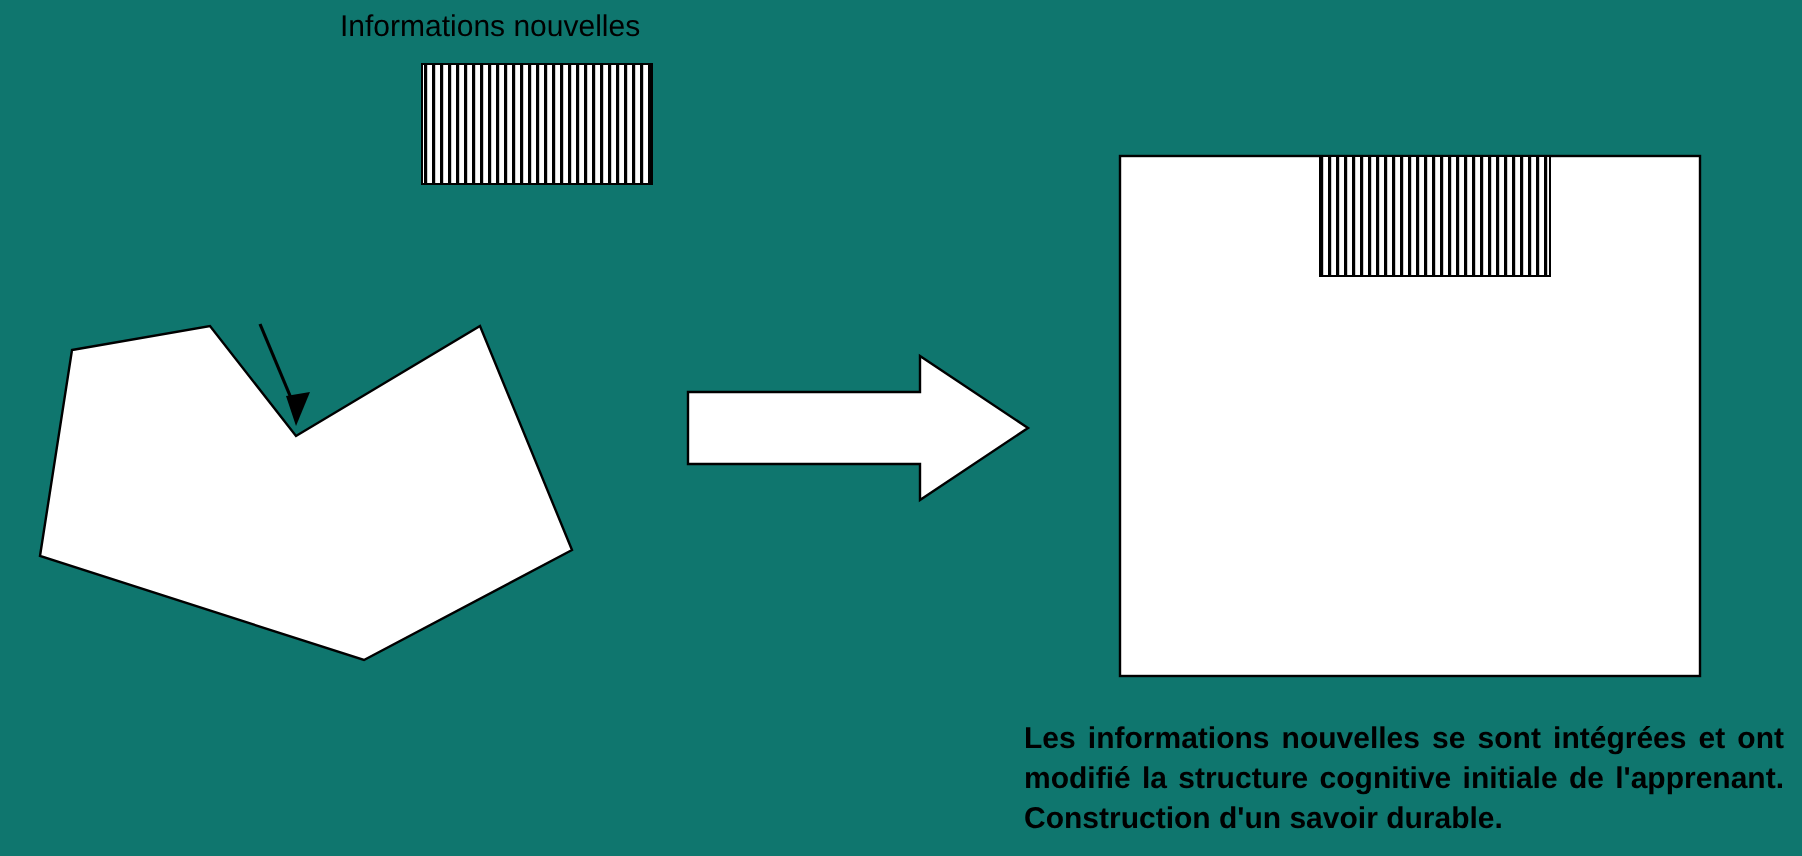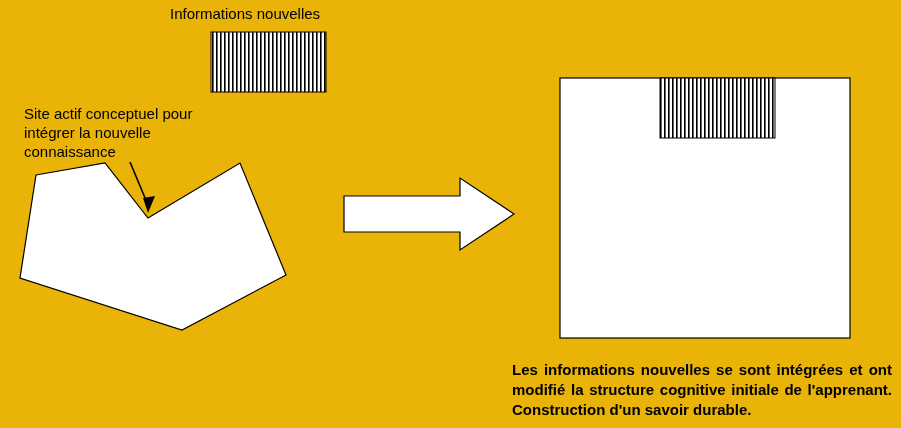--- a/index.html
+++ b/index.html
@@ -9,21 +9,21 @@
   }
   body {
     font-family: "Liberation Sans", sans-serif;
     color: #000000;
   }
   #canvas {
     position: relative;
     width: 901px;
     height: 428px;
     overflow: hidden;
-    background: #eab308;
+    background: #0f766e;
   }
   .lbl {
     position: absolute;
     font-size: 15px;
     line-height: 19px;
     color: #000000;
     white-space: pre-line;
   }
   #label-informations-nouvelles {
     left: 170px;
@@ -87,20 +87,17 @@
     </g>
 
     <g>
       <rect x="560" y="78" width="290" height="260" fill="#ffffff" stroke="#000000" stroke-width="1.2"></rect>
       <rect x="660" y="78" width="115" height="60" fill="url(#vstripes)" stroke="#000000" stroke-width="1"></rect>
     </g>
   </svg>
 
   <div class="lbl" id="label-informations-nouvelles">Informations nouvelles</div>
 
-  <div class="lbl" id="label-site-actif">Site actif conceptuel  pour
-intégrer la nouvelle
-connaissance</div>
 
 
   <div class="lbl" id="label-resultat">Les informations nouvelles se sont intégrées et ont modifié la structure cognitive initiale de l'apprenant. Construction d'un savoir durable.</div>
 
 </div>
 
 </body></html>

